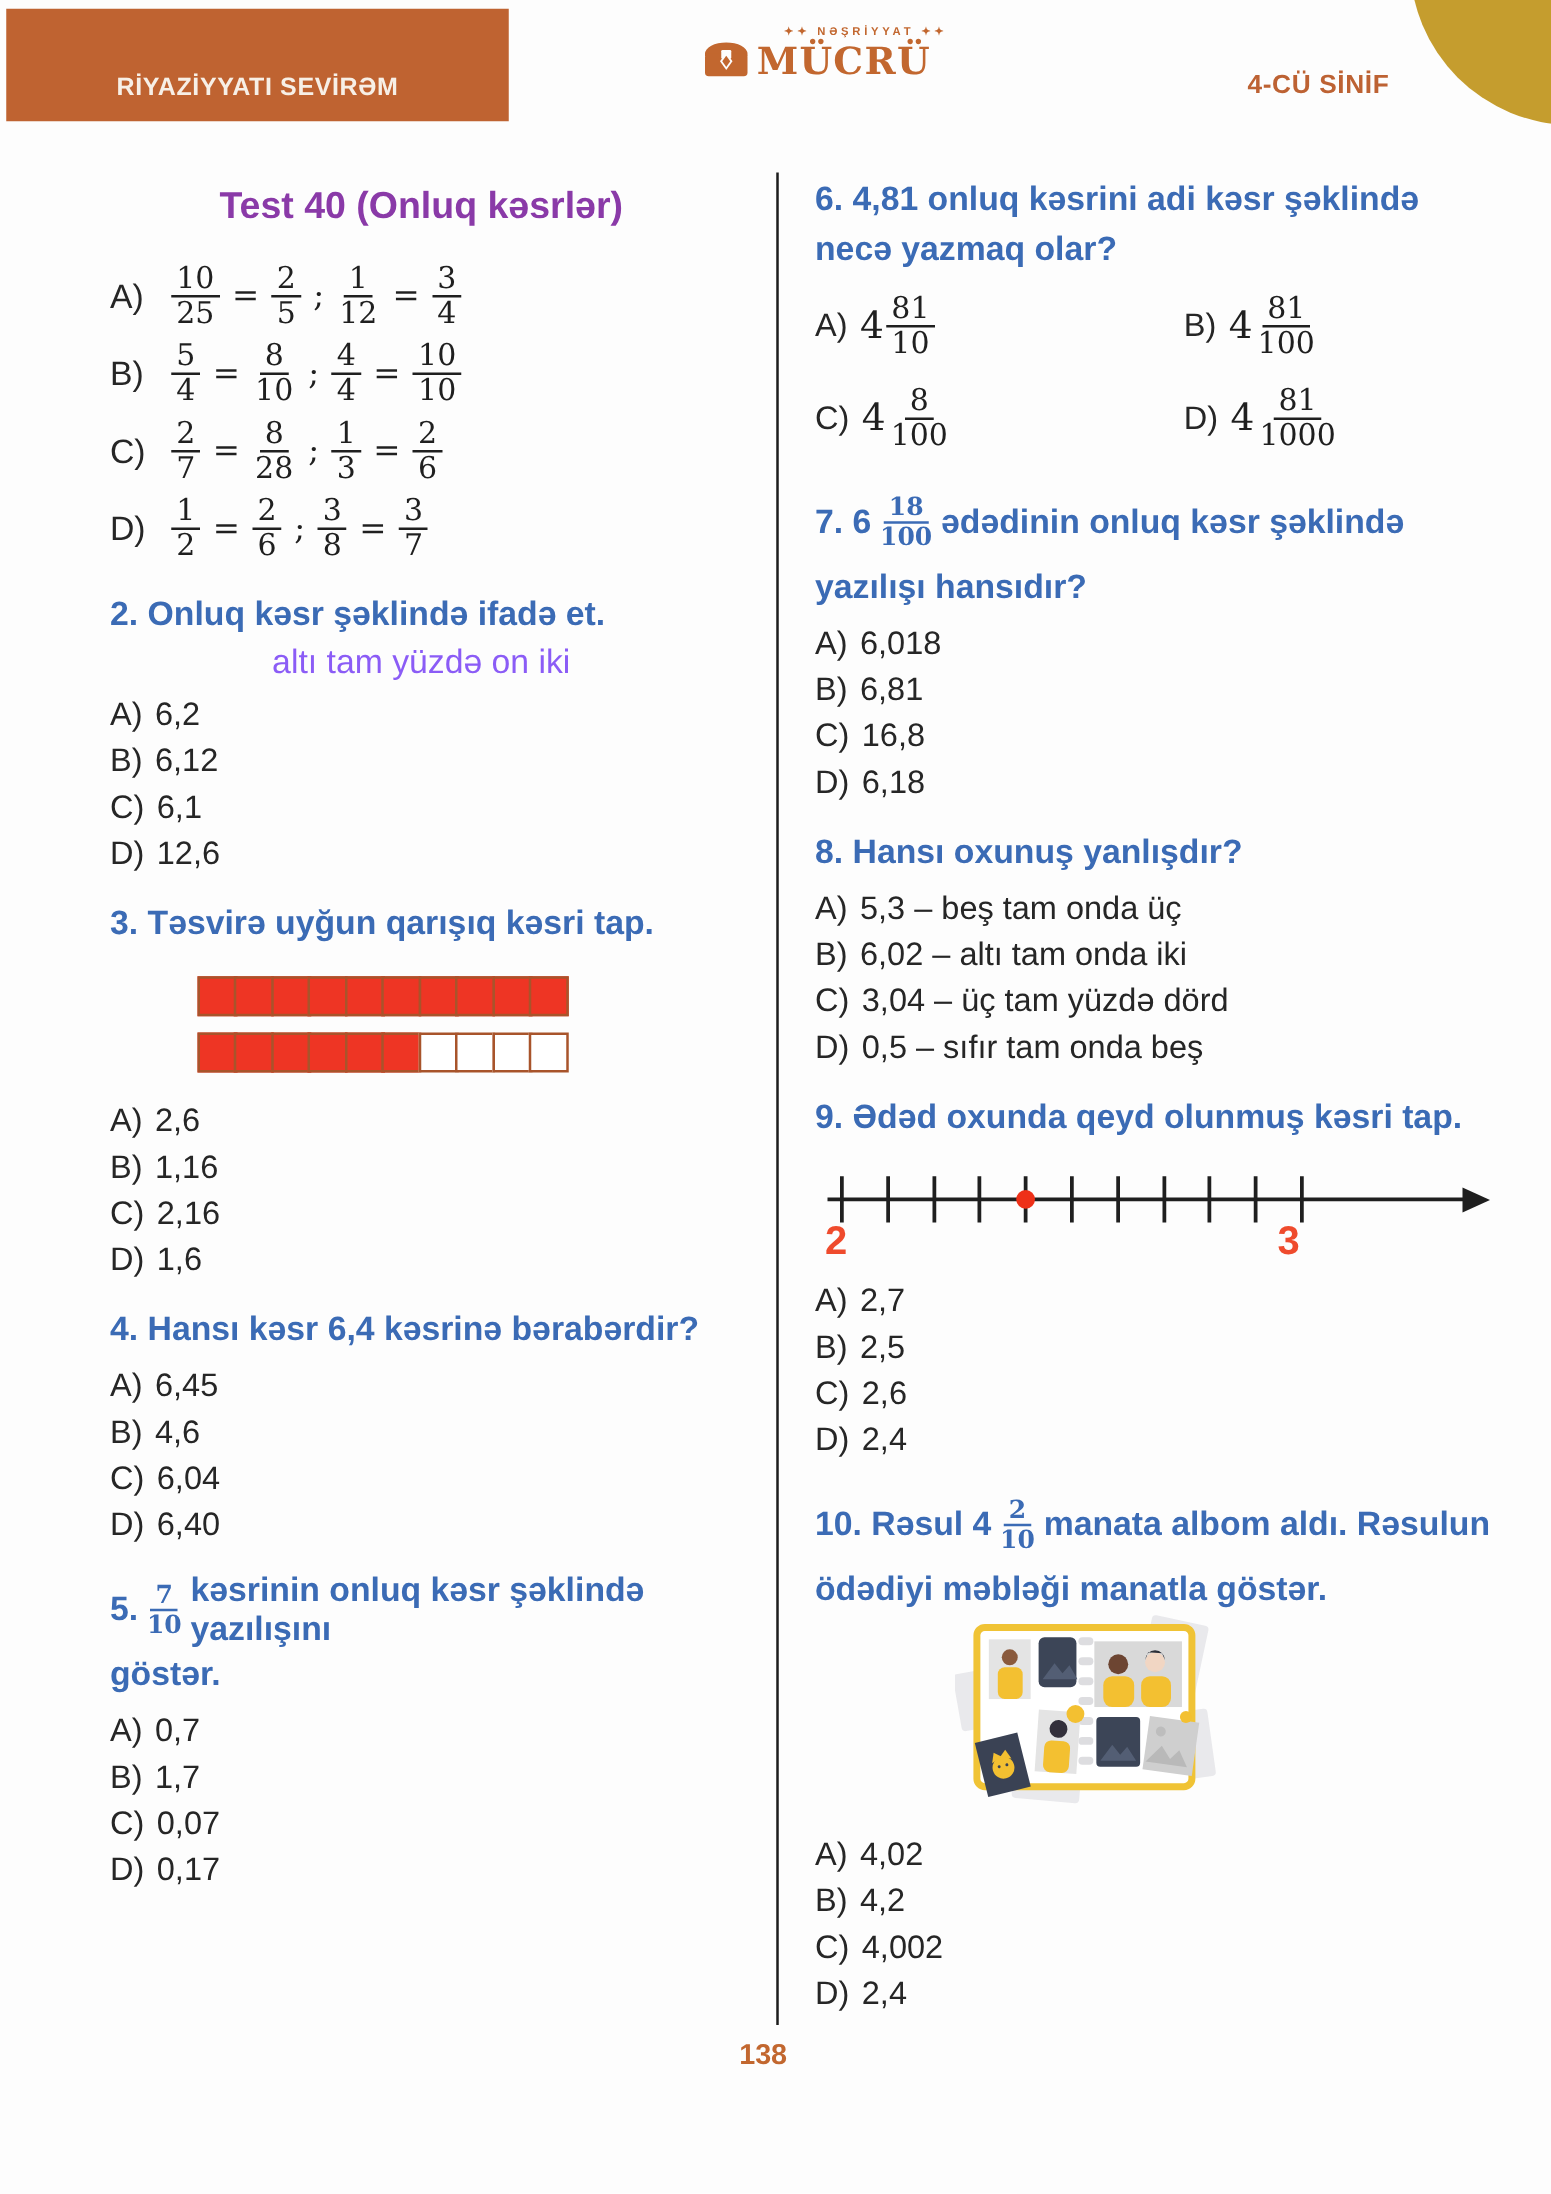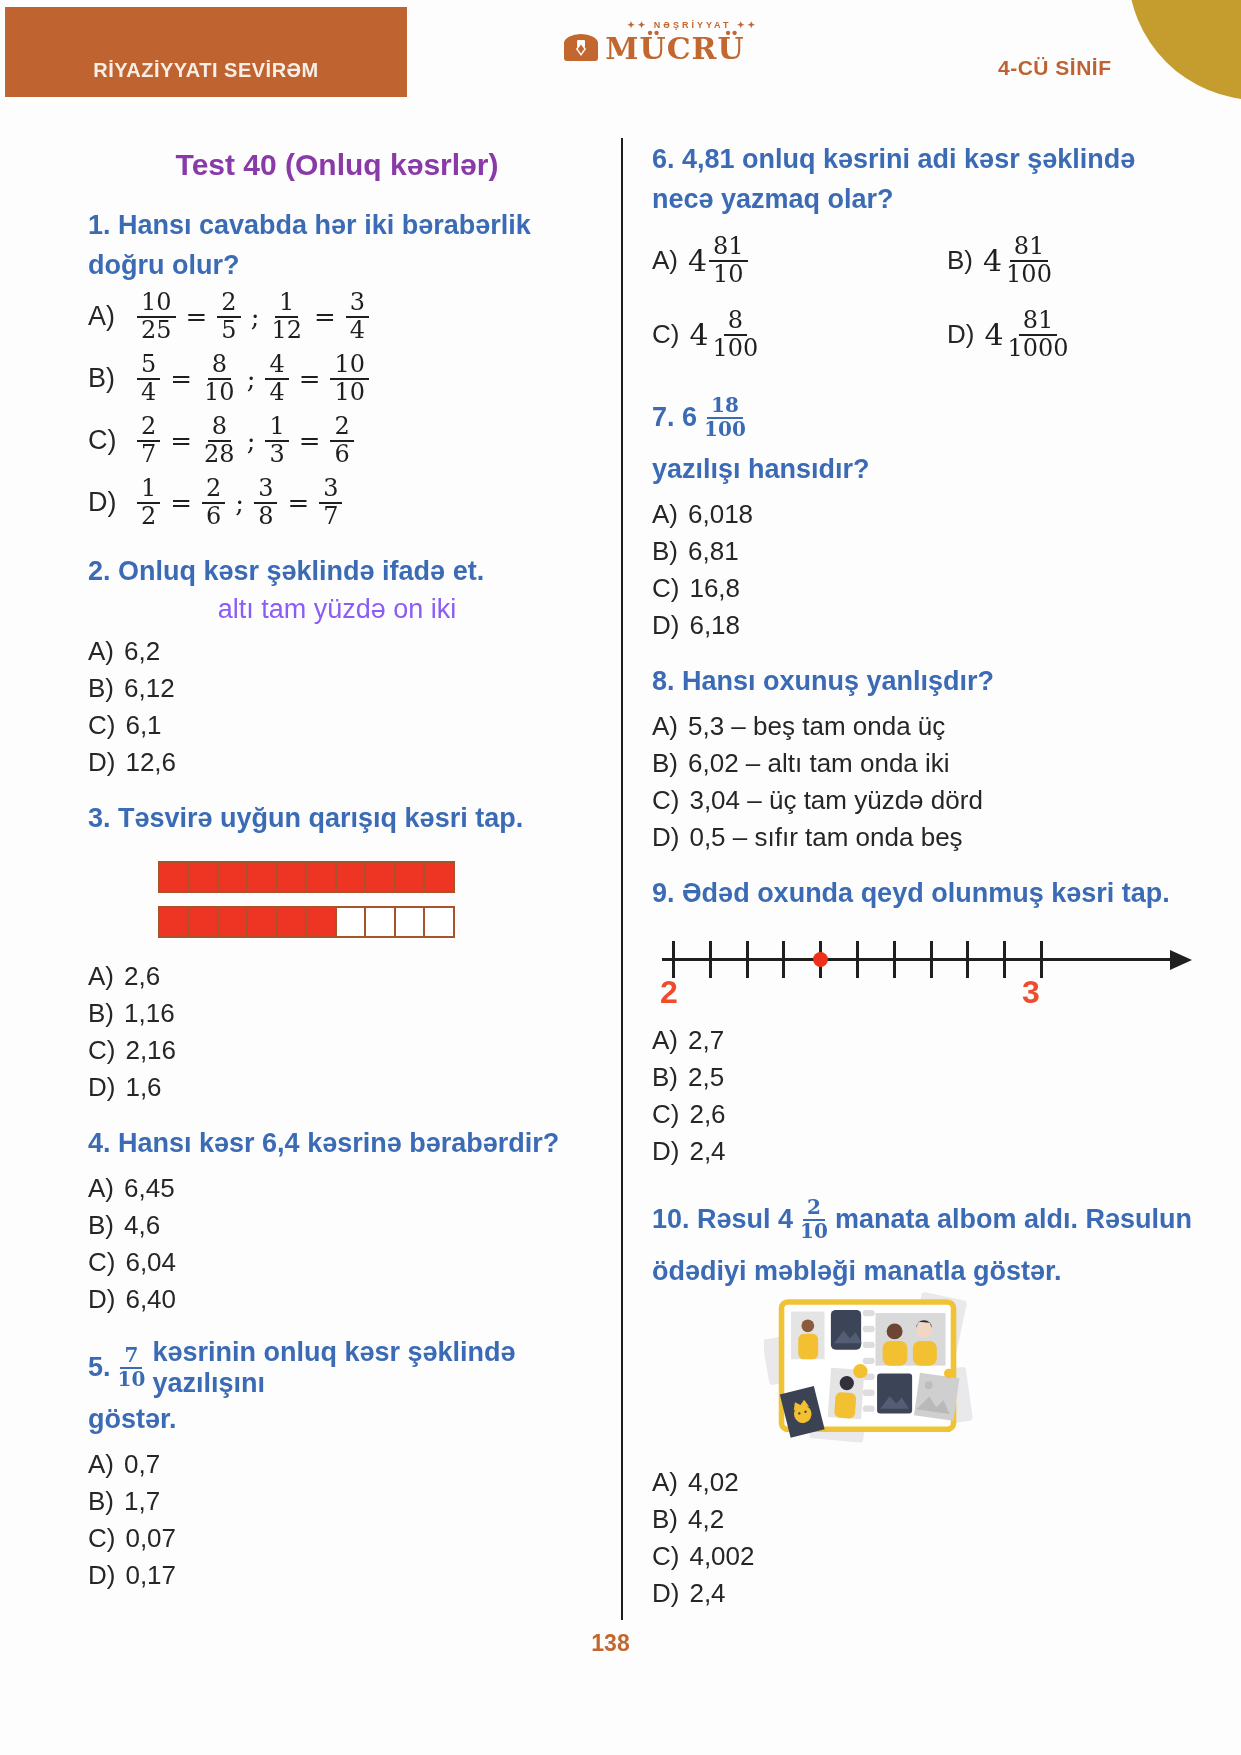--- a/index.html
+++ b/index.html
@@ -100,21 +100,20 @@
   <div class="grade">4-CÜ SİNİF</div>
   <div class="gold-circle"></div>
 
   <div class="divider"></div>
 
   <div class="col-left">
 
     <div class="test-title">Test 40 (Onluq kəsrlər)</div>
 
     <div class="sect">
-      <p class="qtext" style="width:480px">1. Hansı cavabda hər iki bərabərlik doğru olur?</p>
       <div>
         <div class="eqline">
           <span class="eqlabel">A)</span>
           <span class="mfrac">
               <span class="fn">10</span>
               <span class="fd">25</span>
             </span>
           <span class="eqop">=</span>
           <span class="mfrac">
               <span class="fn">2</span>
@@ -373,20 +372,21 @@
       </div>
     </div>
 
     <div class="sect">
       <div class="qline">
         <span>7. 6</span>
         <span class="mfrac blue">
             <span class="fn">18</span>
             <span class="fd">100</span>
           </span>
+        <span>ədədinin onluq kəsr şəklində</span>
       </div>
       <p class="qtext">yazılışı hansıdır?</p>
       <div class="opts">
         <div class="opt">
             <span class="lab">A)</span>
             <span>6,018</span>
           </div>
         <div class="opt">
             <span class="lab">B)</span>
             <span>6,81</span>

